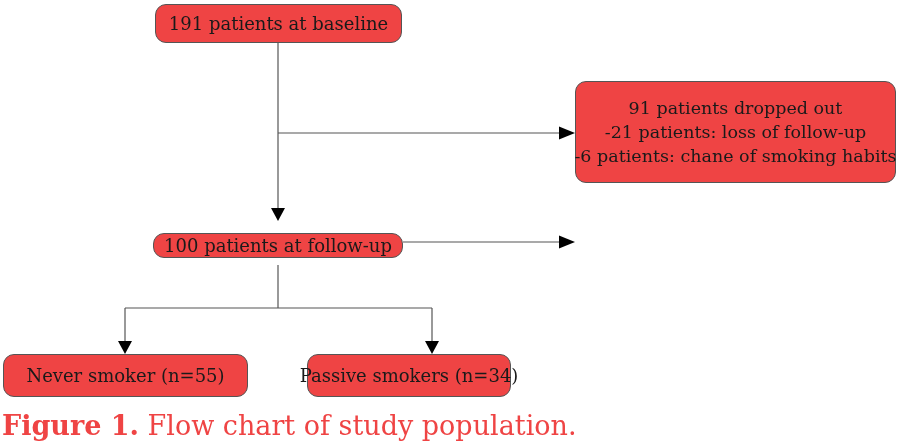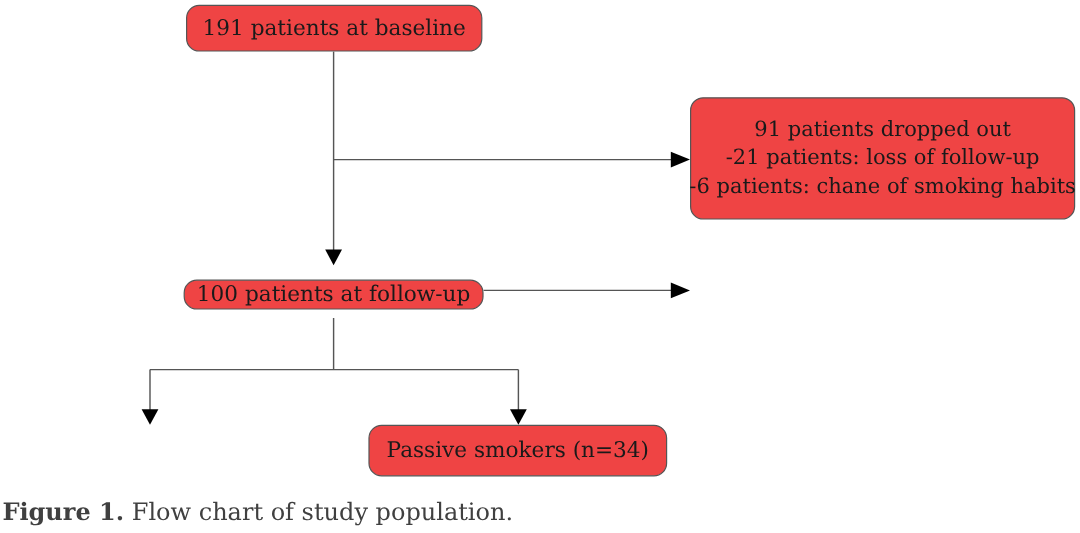--- a/index.html
+++ b/index.html
@@ -32,28 +32,28 @@
     font-size: 18px;
     line-height: 24px;
     white-space: nowrap;
   }
   .node.multiline { font-size: 17.5px; }
   .b-baseline   { left: 155px; top: 4px;   width: 247px; height: 39px; }
   .b-followup   { left: 153px; top: 222px; width: 250px; height: 25px; margin-top: 11px; }
   .b-droppedout { left: 575px; top: 81px;  width: 321px; height: 102px; }
   .b-excluded   { left: 575px; top: 197px; width: 321px; height: 88px; }
   .b-never      { left: 3px;   top: 354px; width: 245px; height: 43px; }
-  .b-passive    { left: 307px; top: 354px; width: 249px; height: 43px; }
+  .b-passive    { left: 307px; top: 354px; width: 204px; height: 43px; }
   .caption {
     position: absolute;
     left: 2px;
     top: 412px;
-    font-size: 20px;
+    font-size: 27px;
     line-height: 28px;
-    color: #404040;
+    color: #ef4444;
     white-space: nowrap;
   }
   .caption .cap-label { font-weight: bold; }
 </style>
 </head>
 <body>
 
 <div class="figure-canvas">
 
   <svg class="connectors" width="900" height="444" viewBox="0 0 900 444" xmlns="http://www.w3.org/2000/svg">
@@ -85,20 +85,23 @@
     <div>91 patients dropped out</div>
     <div>-21 patients: loss of follow-up</div>
     <div>-6 patients: chane of smoking habits</div>
   </div>
 
 
   <div class="node b-followup">
     <span>100 patients at follow-up</span>
   </div>
 
+  <div class="node b-never">
+    <span>Never smoker (n=55)</span>
+  </div>
 
   <div class="node b-passive">
     <span>Passive smokers (n=34)</span>
   </div>
 
   <div class="caption">
     <span class="cap-label">Figure 1.</span><span> Flow chart of study population.</span>
   </div>
 
 </div>

